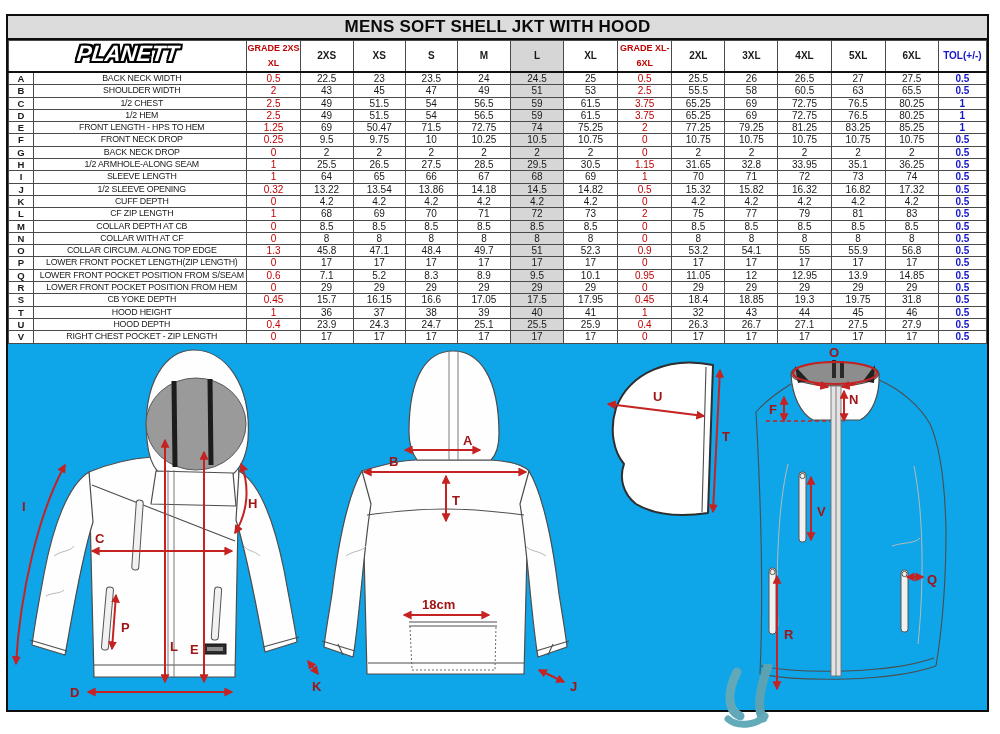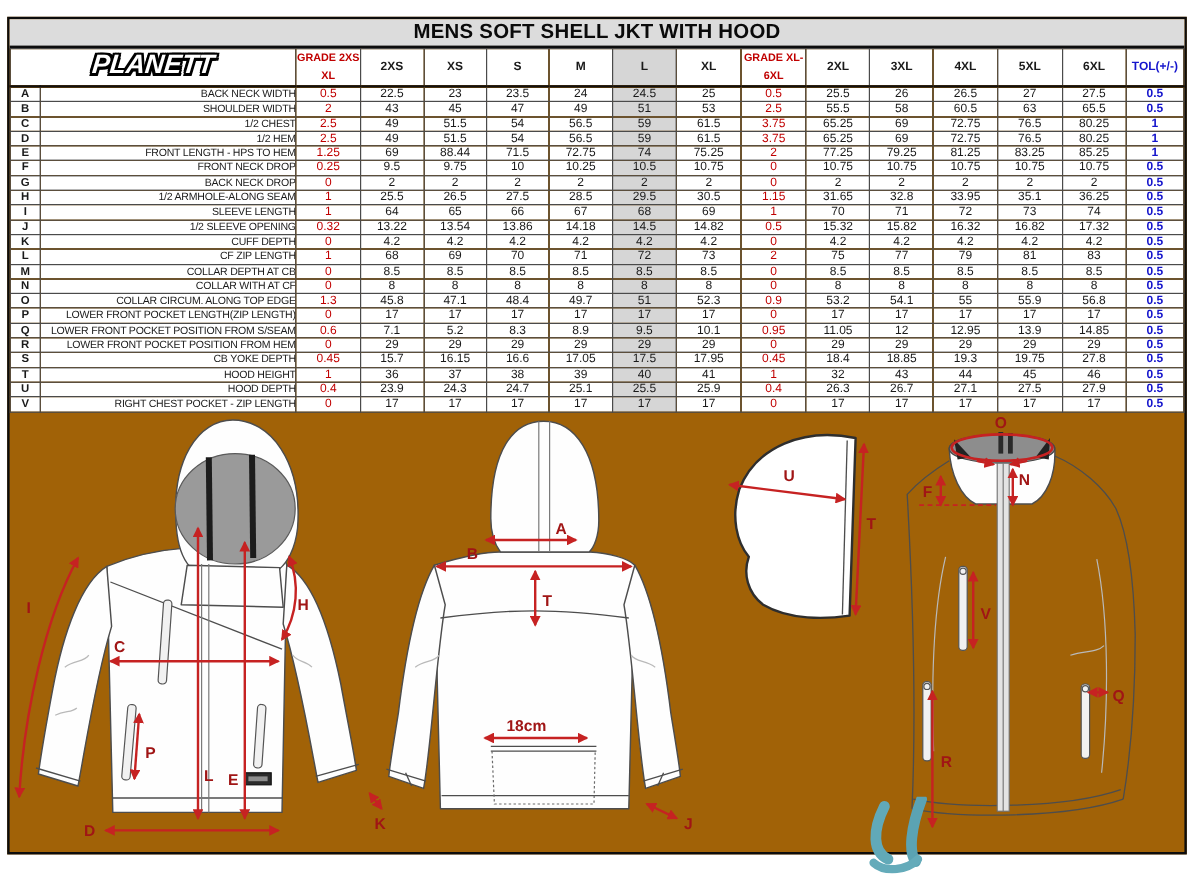--- a/index.html
+++ b/index.html
@@ -1,29 +1,29 @@
 <!DOCTYPE html>
 <html><head>
 <meta charset="utf-8">
 <style>
   html,body{margin:0;padding:0;background:#fff;width:1000px;height:734px;overflow:hidden;
     font-family:"Liberation Sans",sans-serif;}
   #sheet{position:absolute;left:6px;top:14px;width:983px;height:698px;
-    border:2px solid #0d0d0d;box-sizing:border-box;background:#a16207;}
+    border:2px solid #0d0d0d;box-sizing:border-box;background:#0ea5e9;}
   
   #title-bar{height:22px;line-height:22px;background:#dcdcdc;border-bottom:2px solid #0d0d0d;
     text-align:center;font-weight:bold;font-size:17px;color:#0a0a0a;letter-spacing:.2px;}
   
   #spec-table{width:100%;border-collapse:collapse;table-layout:fixed;}
   #spec-table th,#spec-table td{border:1px solid #4a4a4a;padding:0;text-align:center;
     font-size:10px;line-height:11.3px;height:11.3px;overflow:hidden;white-space:nowrap;
     color:#1a1a1a;background:#fff;}
   #spec-table thead th{height:30px;border-bottom:2px solid #111;font-weight:bold;}
   #spec-table td.letter{font-weight:bold;font-size:9.5px;}
-  #spec-table td.desc{text-align:right;padding-left:3px;font-size:8.8px;letter-spacing:-.2px;}
+  #spec-table td.desc{text-align:center;padding-left:3px;font-size:8.8px;letter-spacing:-.2px;}
   #spec-table .red{color:#c00000;}
   #spec-table .blue{color:#1414cc;font-weight:bold;}
   #spec-table .shade{background:#d6d6d6;}
   #spec-table th.grade-hdr{font-size:9px;color:#c00000;line-height:10px;}
   #spec-table th.grade-hdr div{height:15px;line-height:15px;}
   .logo-cell{background:#fff;}
   .logo-text{display:inline-block;font-weight:900;font-style:italic;font-size:22px;
     color:#fff;letter-spacing:0;transform:skewX(-6deg);
     text-shadow:-2px -2px 0 #000,2px -2px 0 #000,-2px 2px 0 #000,2px 2px 0 #000,
       0 -2px 0 #000,0 2px 0 #000,-2px 0 0 #000,2px 0 0 #000;}
@@ -162,21 +162,21 @@
           <td>72.75</td>
           <td>76.5</td>
           <td>80.25</td>
           <td class="blue">1</td>
         </tr>
         <tr>
           <td class="letter">E</td>
           <td class="desc">FRONT LENGTH - HPS TO HEM</td>
           <td class="red">1.25</td>
           <td>69</td>
-          <td>88.44</td>
+          <td>50.47</td>
           <td>71.5</td>
           <td>72.75</td>
           <td class="shade">74</td>
           <td>75.25</td>
           <td class="red">2</td>
           <td>77.25</td>
           <td>79.25</td>
           <td>81.25</td>
           <td>83.25</td>
           <td>85.25</td>
@@ -424,21 +424,21 @@
           <td>16.15</td>
           <td>16.6</td>
           <td>17.05</td>
           <td class="shade">17.5</td>
           <td>17.95</td>
           <td class="red">0.45</td>
           <td>18.4</td>
           <td>18.85</td>
           <td>19.3</td>
           <td>19.75</td>
-          <td>27.8</td>
+          <td>31.8</td>
           <td class="blue">0.5</td>
         </tr>
         <tr>
           <td class="letter">T</td>
           <td class="desc">HOOD HEIGHT</td>
           <td class="red">1</td>
           <td>36</td>
           <td>37</td>
           <td>38</td>
           <td>39</td>

